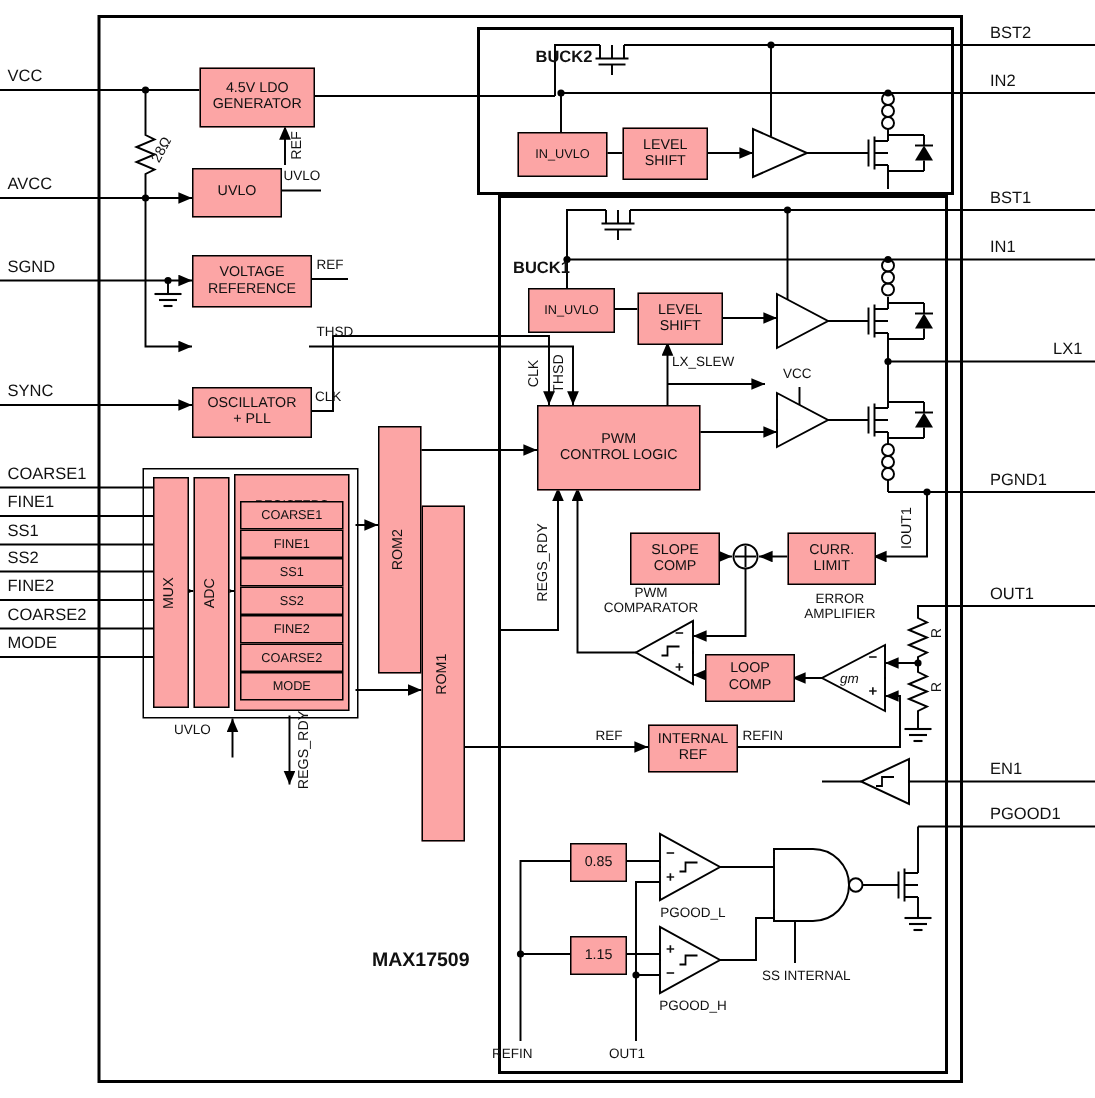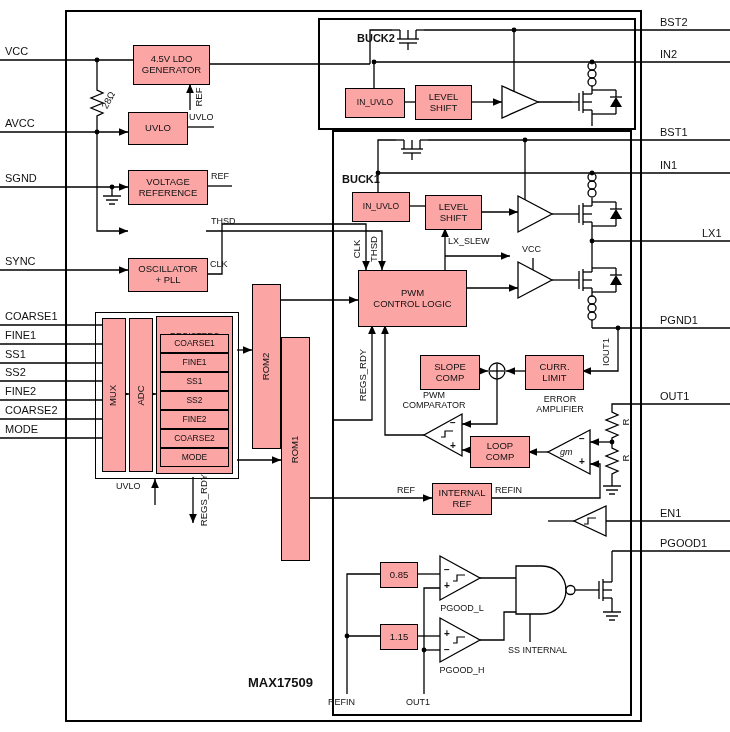--- a/index.html
+++ b/index.html
@@ -244,21 +244,21 @@
   <div class="pin" style="left:660px;top:126px;">BST1</div>
   <div class="pin" style="left:660px;top:159px;">IN1</div>
   <div class="pin" style="left:660px;top:227px;margin-left:42px;">LX1</div>
   <div class="pin" style="left:660px;top:314px;">PGND1</div>
   <div class="pin" style="left:660px;top:390px;">OUT1</div>
   <div class="pin" style="left:660px;top:507px;">EN1</div>
   <div class="pin" style="left:660px;top:537px;">PGOOD1</div>
 
   <div class="bl" style="left:328px;top:32px;margin-left:29px;">BUCK2</div>
   <div class="bl" style="left:342px;top:140px;margin-top:33px;">BUCK1</div>
-  <div class="part" style="left:248px;top:675px;">MAX17509</div>
+  <div class="part" style="left:248px;top:632px;">MAX17509</div>
 
   <div class="box" style="left:133px;top:45px;width:75px;height:38px;">4.5V LDO
 GENERATOR</div>
   <div class="box" style="left:128px;top:112px;width:58px;height:31px;">UVLO</div>
   <div class="box" style="left:128px;top:170px;width:78px;height:33px;">VOLTAGE
 REFERENCE</div>
   <div class="box" style="left:128px;top:258px;width:78px;height:32px;">OSCILLATOR
 + PLL</div>
 
   <div class="box" style="left:102px;top:318px;width:22px;height:152px;">

